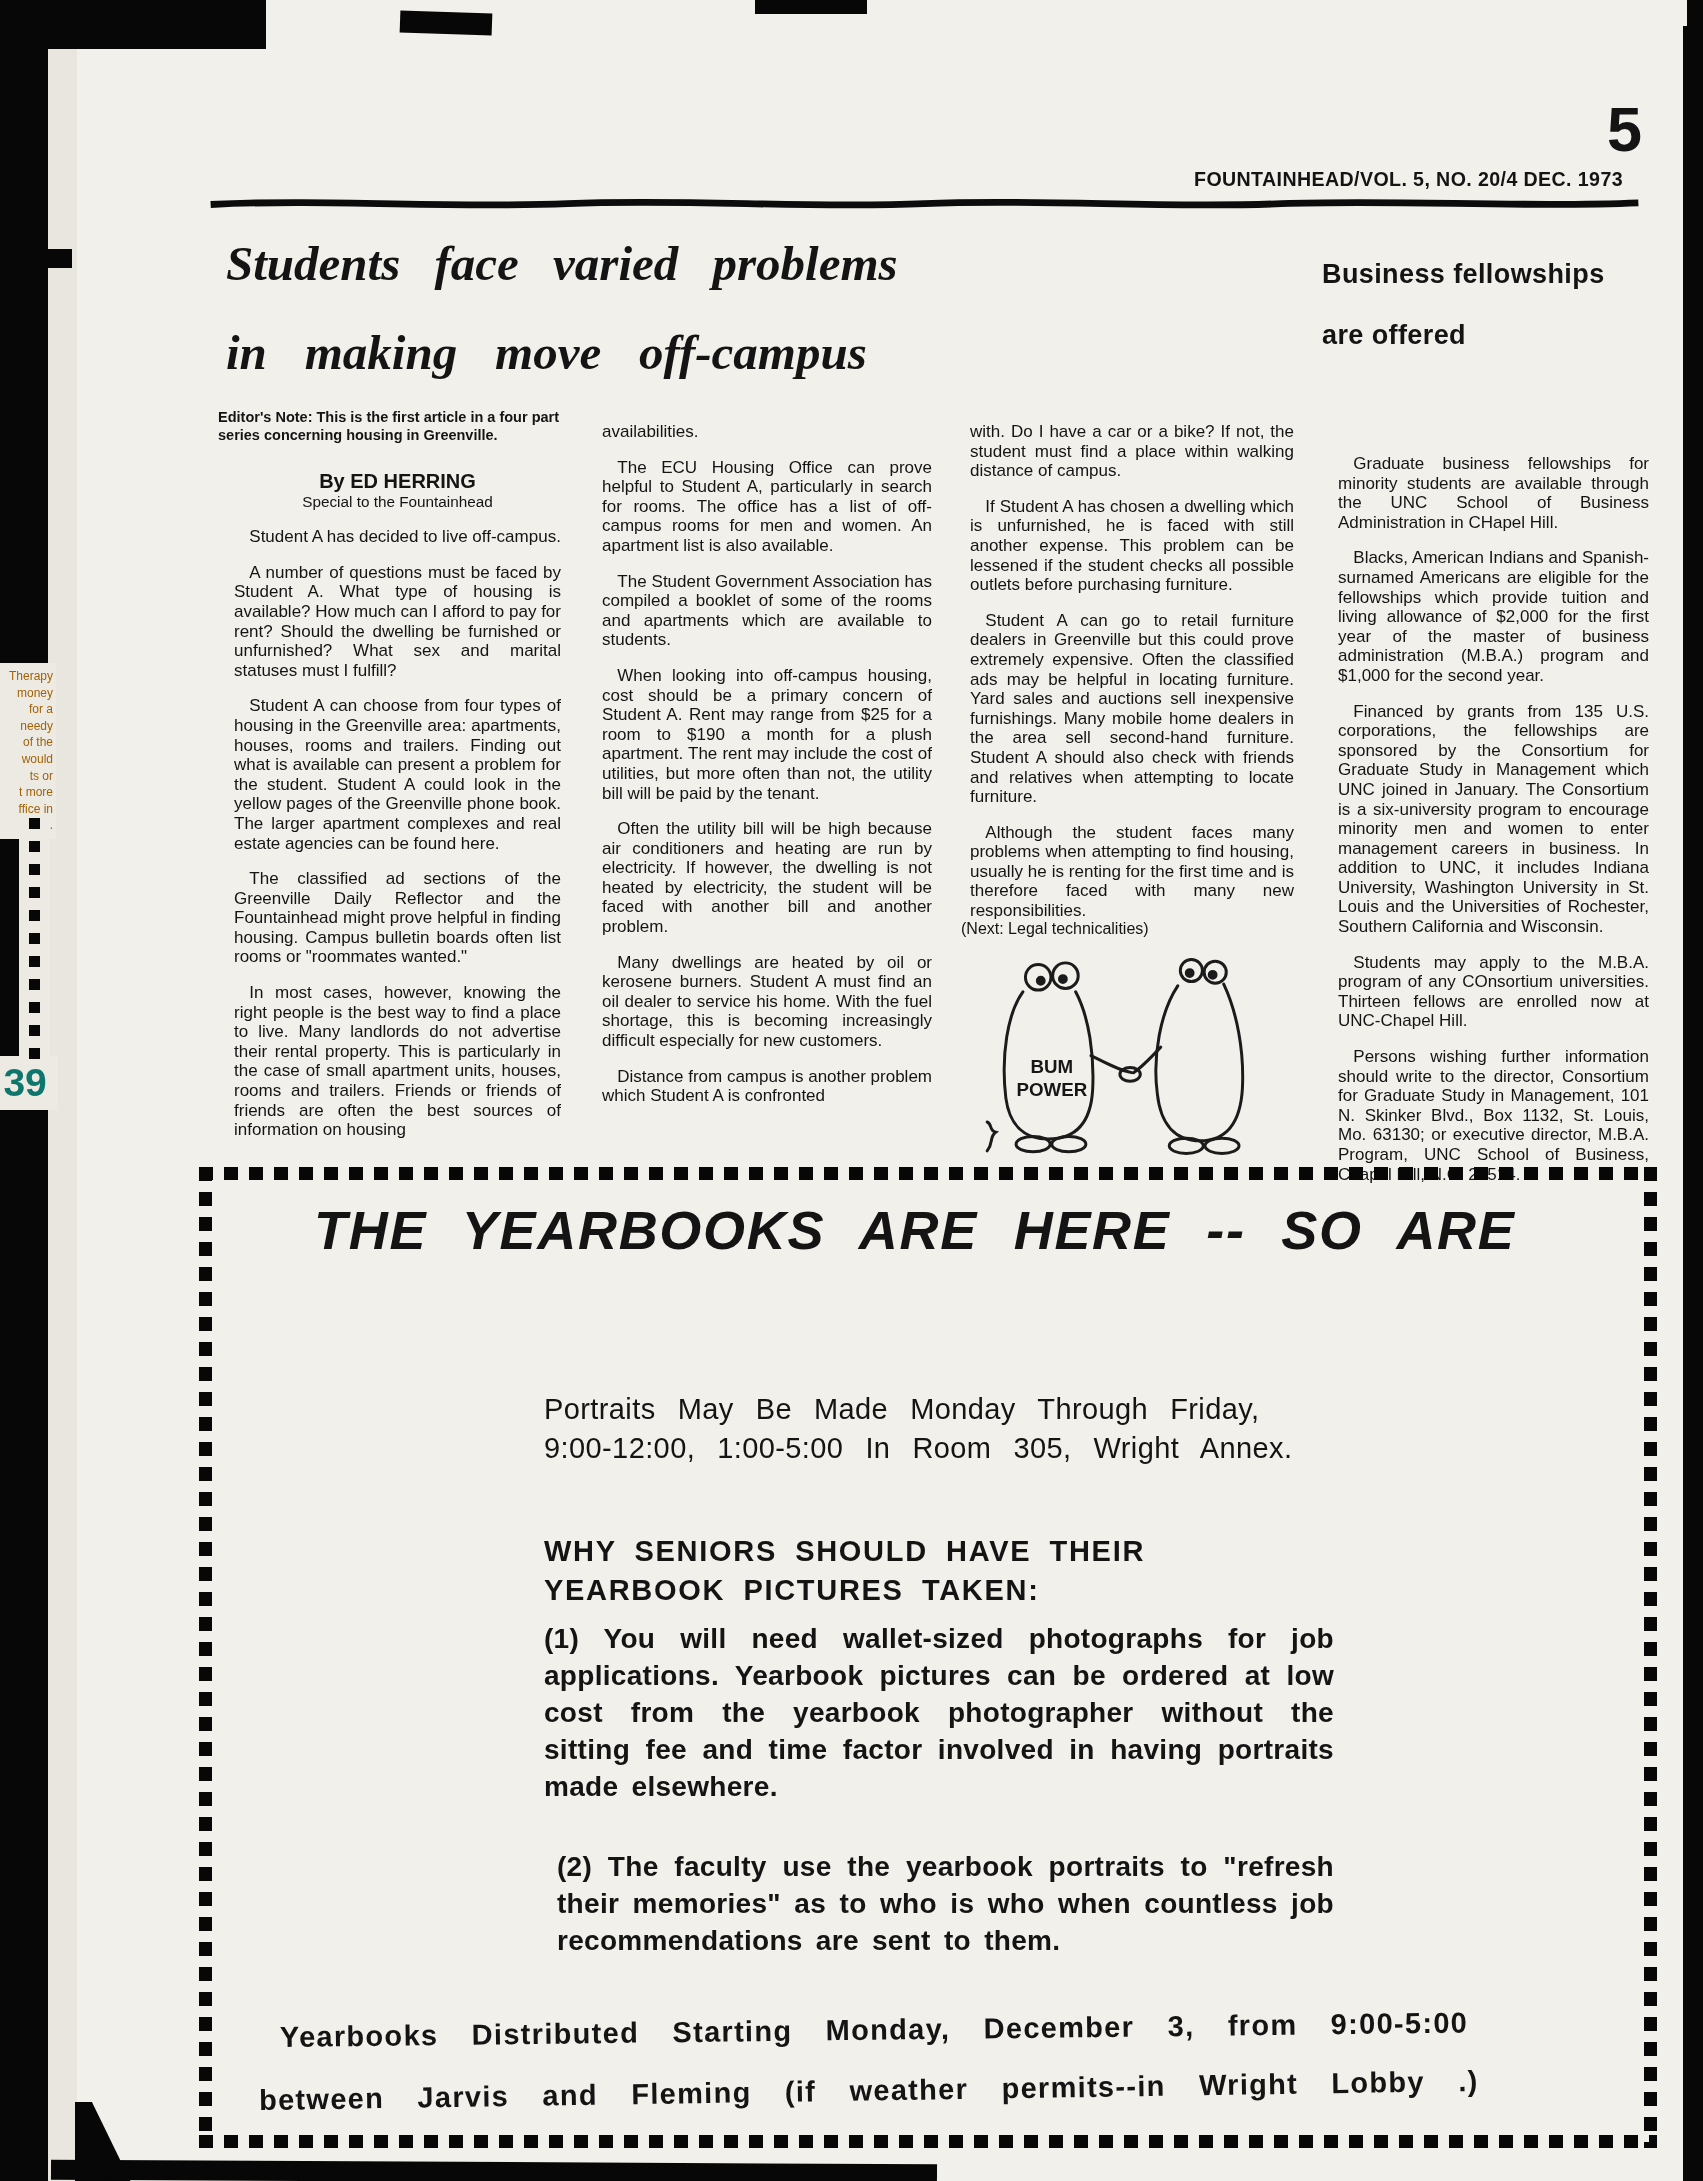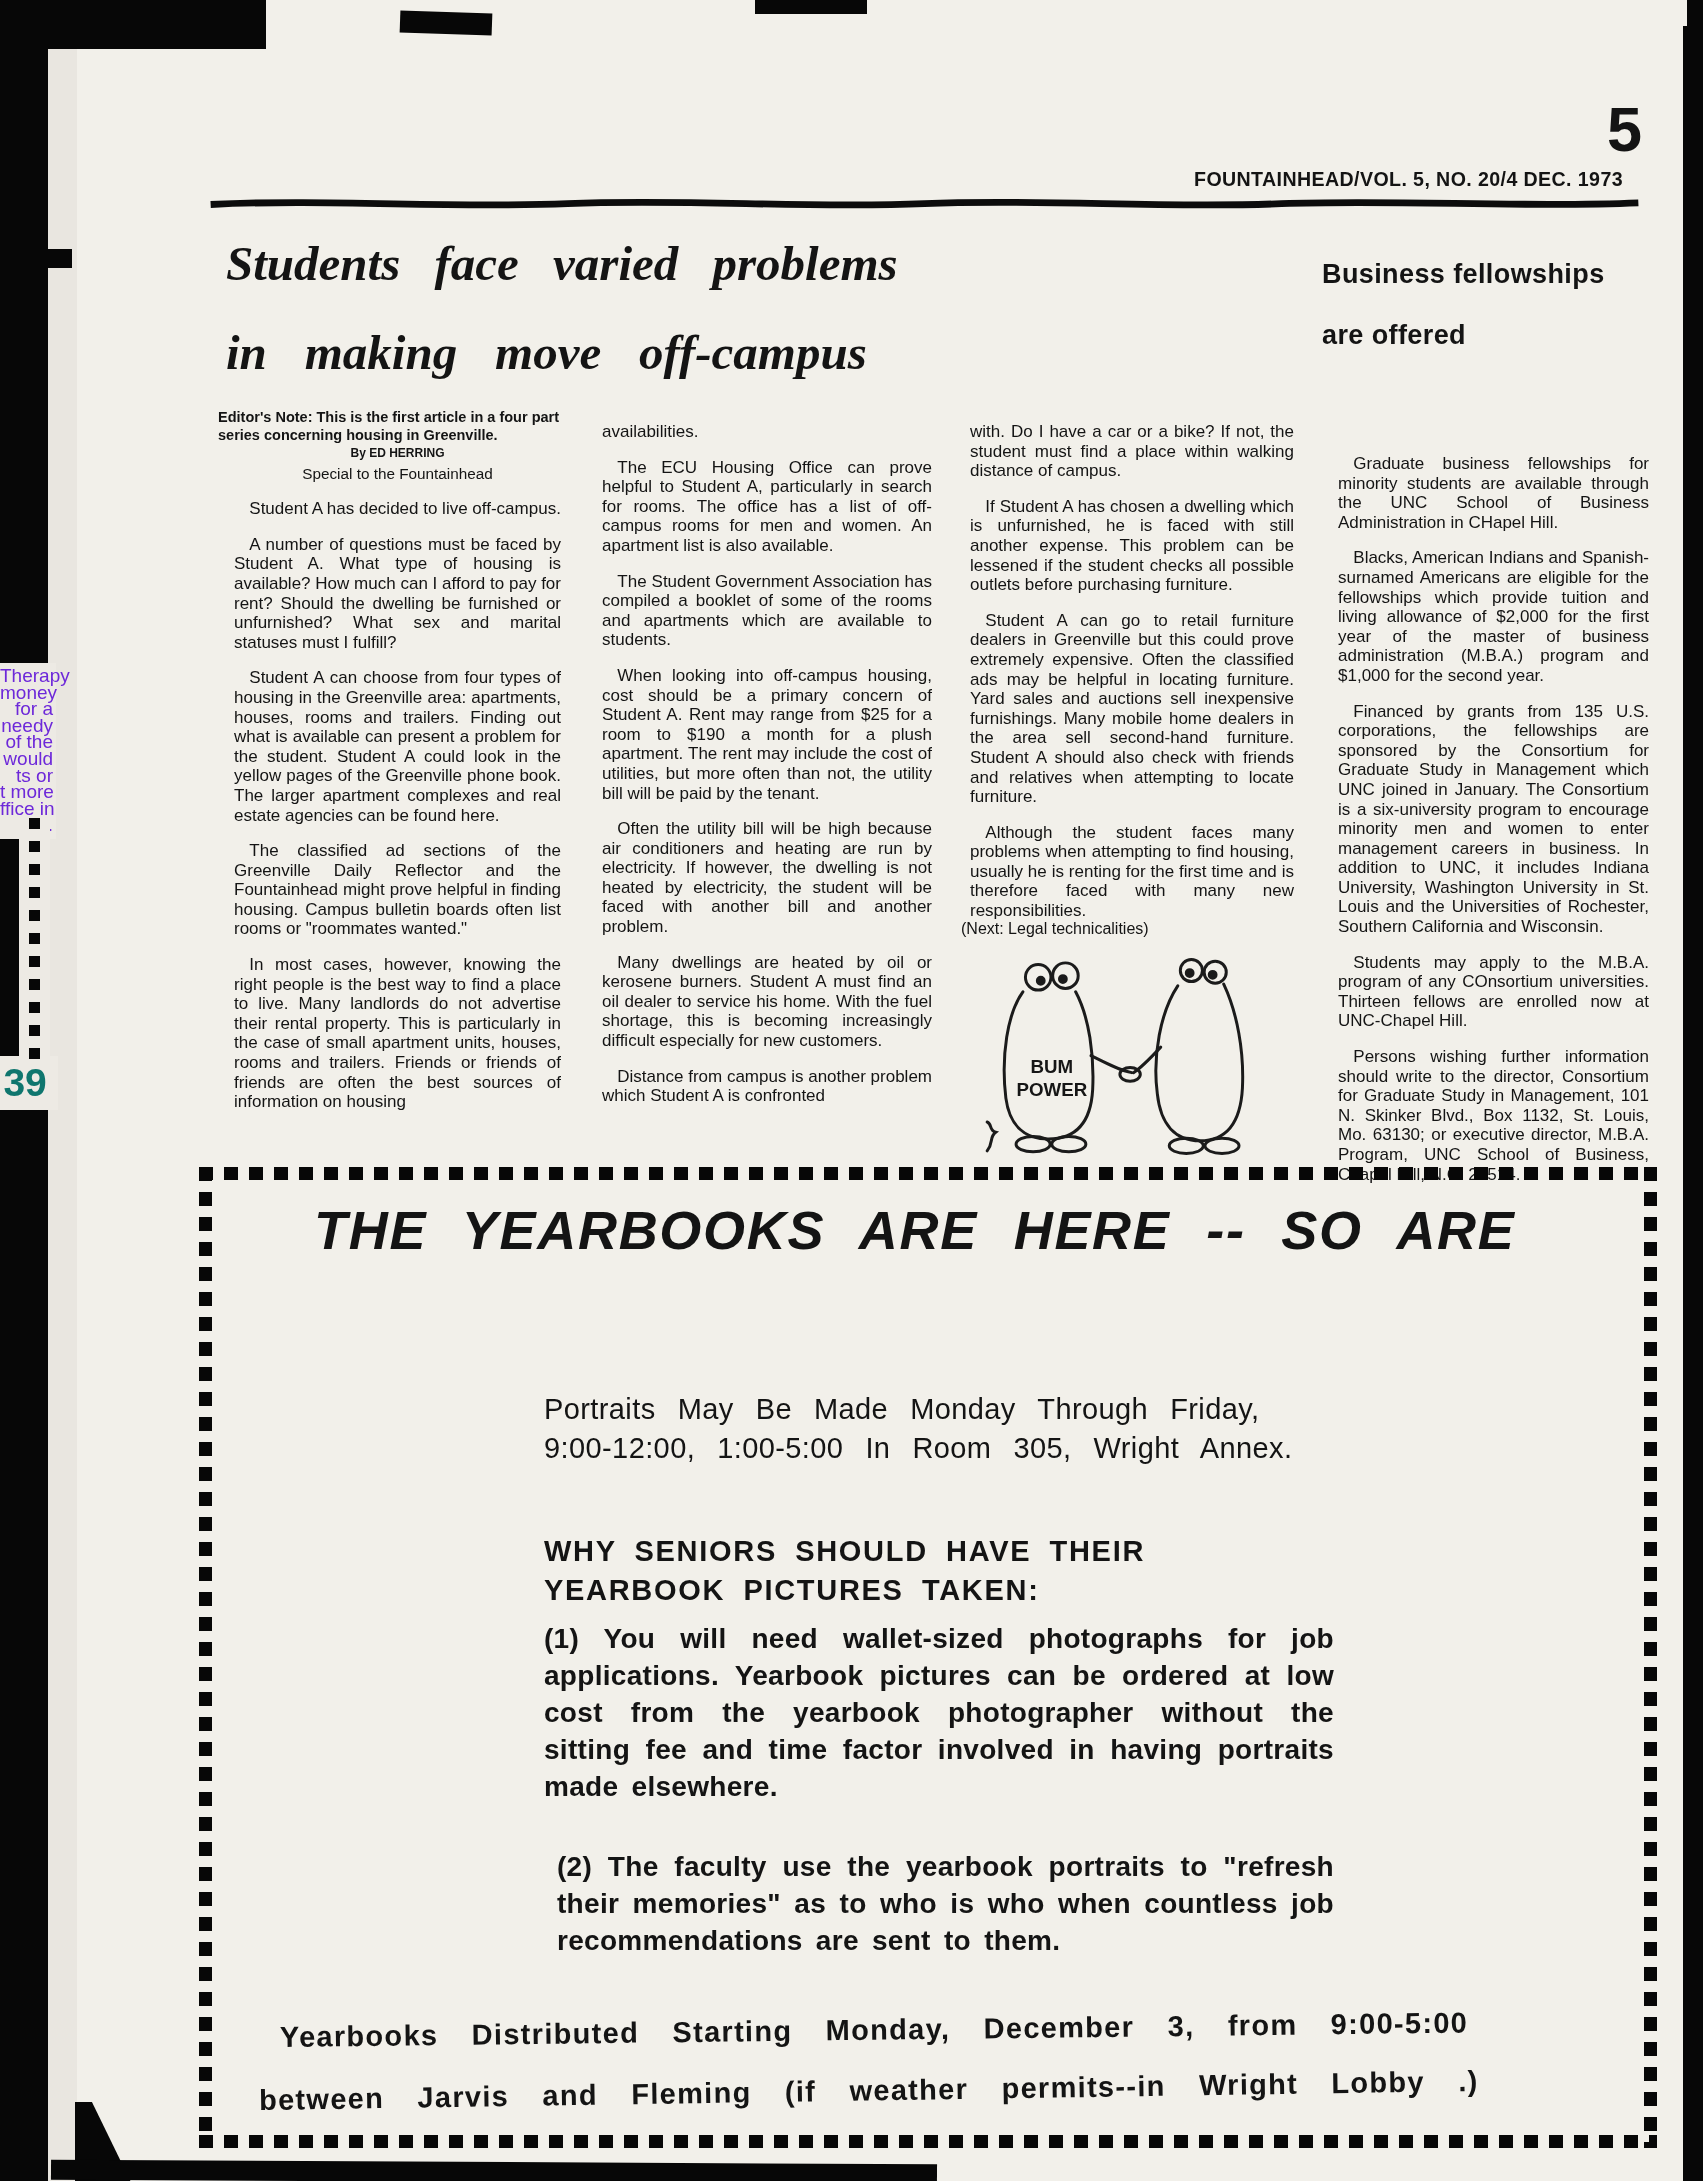--- a/index.html
+++ b/index.html
@@ -44,21 +44,21 @@
 
   
   .col{position:absolute;font-size:17px;line-height:19.6px;text-align:justify;}
   .col p{margin:16px;text-indent:15.3px;}
   .col.cont p:first-child{text-indent:0;}
   .col1{left:141px;top:388px;width:359px;}
   .col2{left:509px;top:385px;width:362px;}
   .col3{left:877px;top:385px;width:356px;}
   .col4{left:1245px;top:417px;width:343px;}
   .ednote{font-size:14.5px;line-height:17.5px;font-weight:700;text-align:left;}
-  .byline{margin-top:0;font-size:12px;font-weight:700;text-align:center;}
+  .byline{margin-top:28px;font-size:20px;font-weight:700;text-align:center;}
   .bysub{font-size:15.3px;text-align:center;}
   .paras{margin-top:11px;}
   .nextnote{position:absolute;left:884px;top:899px;font-size:16px;}
 
   .cartoon{position:absolute;left:886px;top:924px;}
   .cartoon text{font-family:"Liberation Sans",sans-serif;}
 
   
   .ad{position:absolute;left:122px;top:1146px;width:1458px;height:981px;}
   .ad-edge{position:absolute;background-color:transparent;}
@@ -77,21 +77,21 @@
   .ad-foot{position:absolute;font-size:29px;font-weight:700;letter-spacing:1.3px;word-spacing:24px;white-space:nowrap;transform-origin:left center;}
   .ad-foot1{left:81px;top:854px;transform:rotate(-0.7deg);}
   .ad-foot2{left:60px;top:917px;transform:rotate(-0.9deg);}
 
   
   .sliver{position:absolute;left:48px;top:25.6px;width:29px;height:2156px;background:#e9e6e0;z-index:2;}
   .heavyline{position:absolute;left:0;top:249px;width:72px;height:19px;background:var(--black);z-index:3;}
   .frags{
     position:absolute;left:0;top:663px;width:53px;z-index:3;
     background:#edeae4;padding:5.1px 3.4px 5.1px 0;text-align:right;
-    font-size:19px;line-height:16.6px;color:#6d28d9;
+    font-size:12px;line-height:16.6px;color:#a16207;
   }
   .frags div{white-space:nowrap;}
   .num39{
     position:absolute;left:0;top:1056px;width:51px;z-index:3;
     background:#edeae4;padding:5.1px 3.4px;font-size:39px;font-weight:800;color:#0f766e;
   }
   .dotted{
     position:absolute;left:19px;top:818px;width:31px;height:247px;z-index:3;
     background-color:#edeae4;
     background-image:repeating-linear-gradient(180deg,var(--black) 0 11px,transparent 11px 23px);

